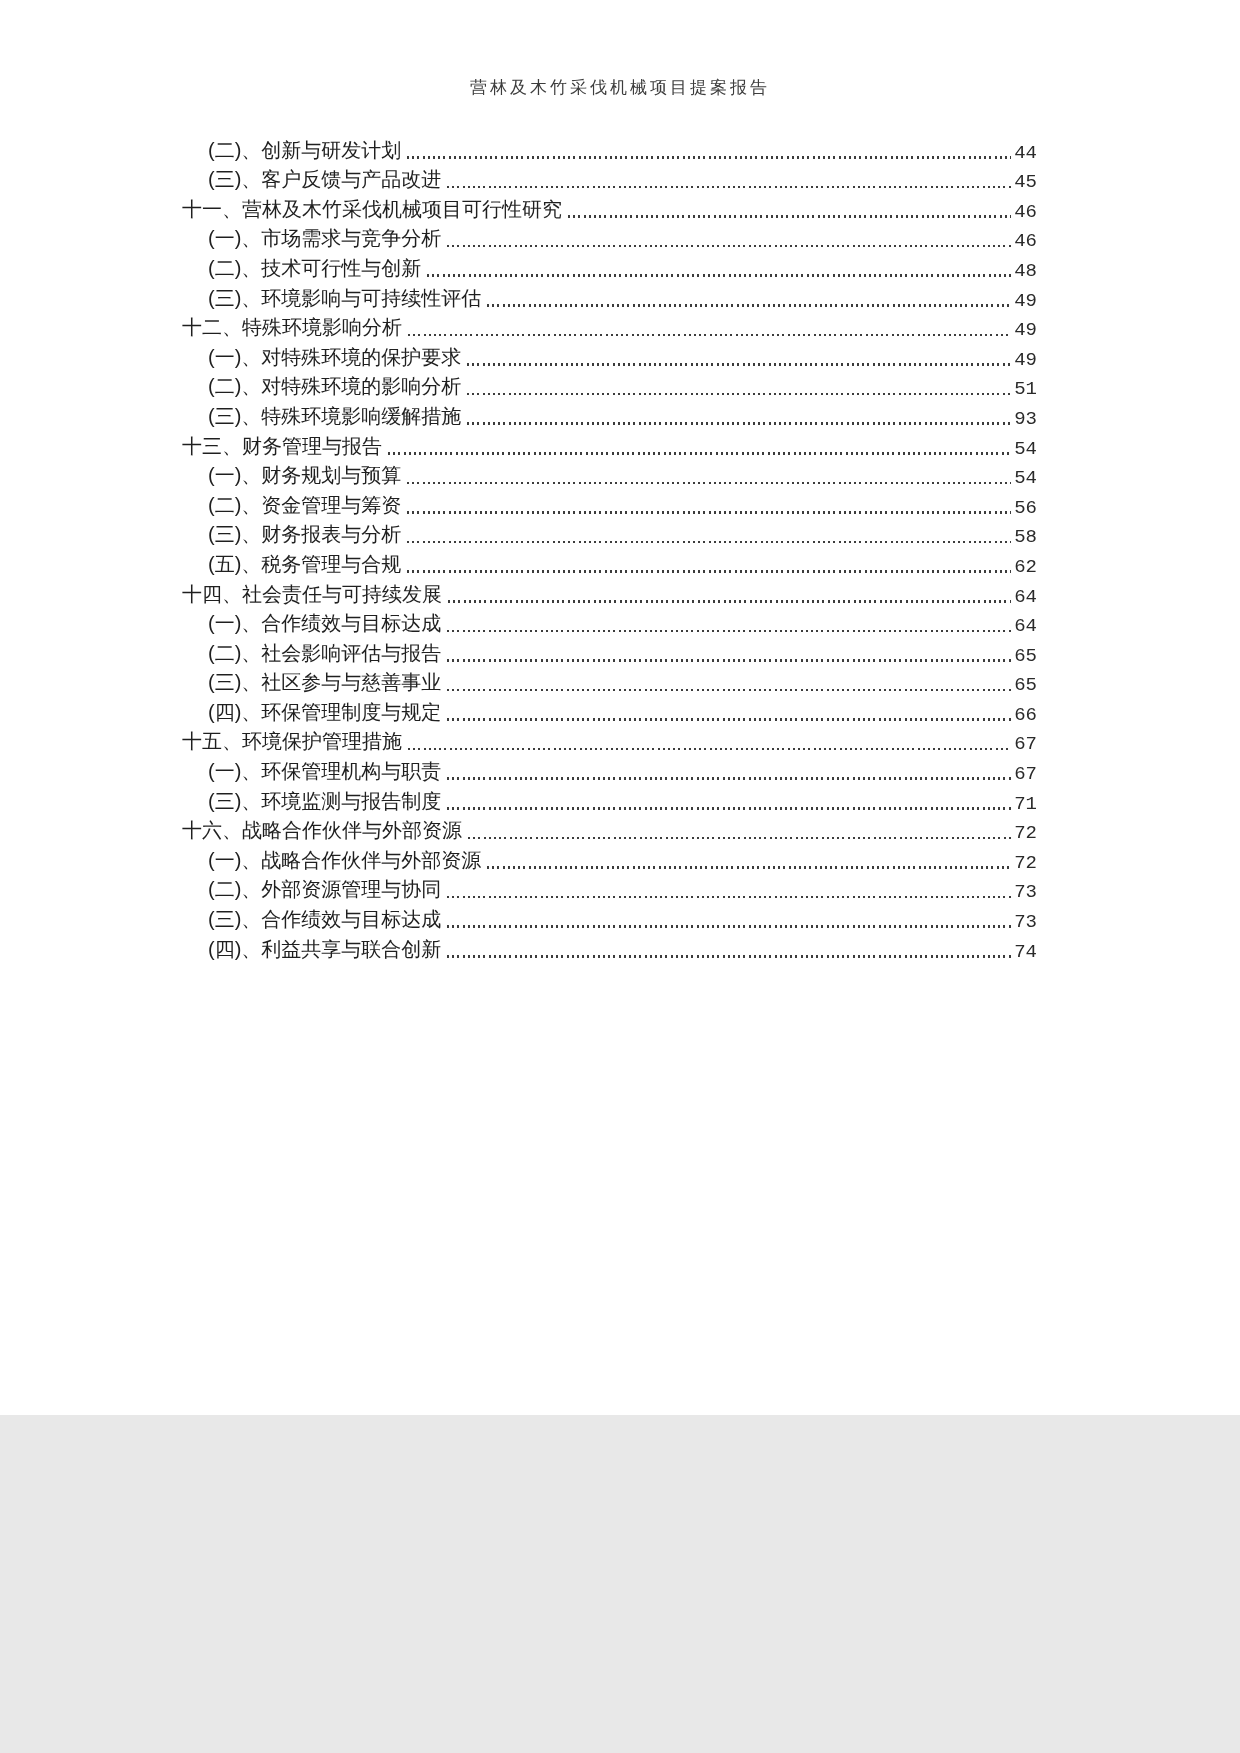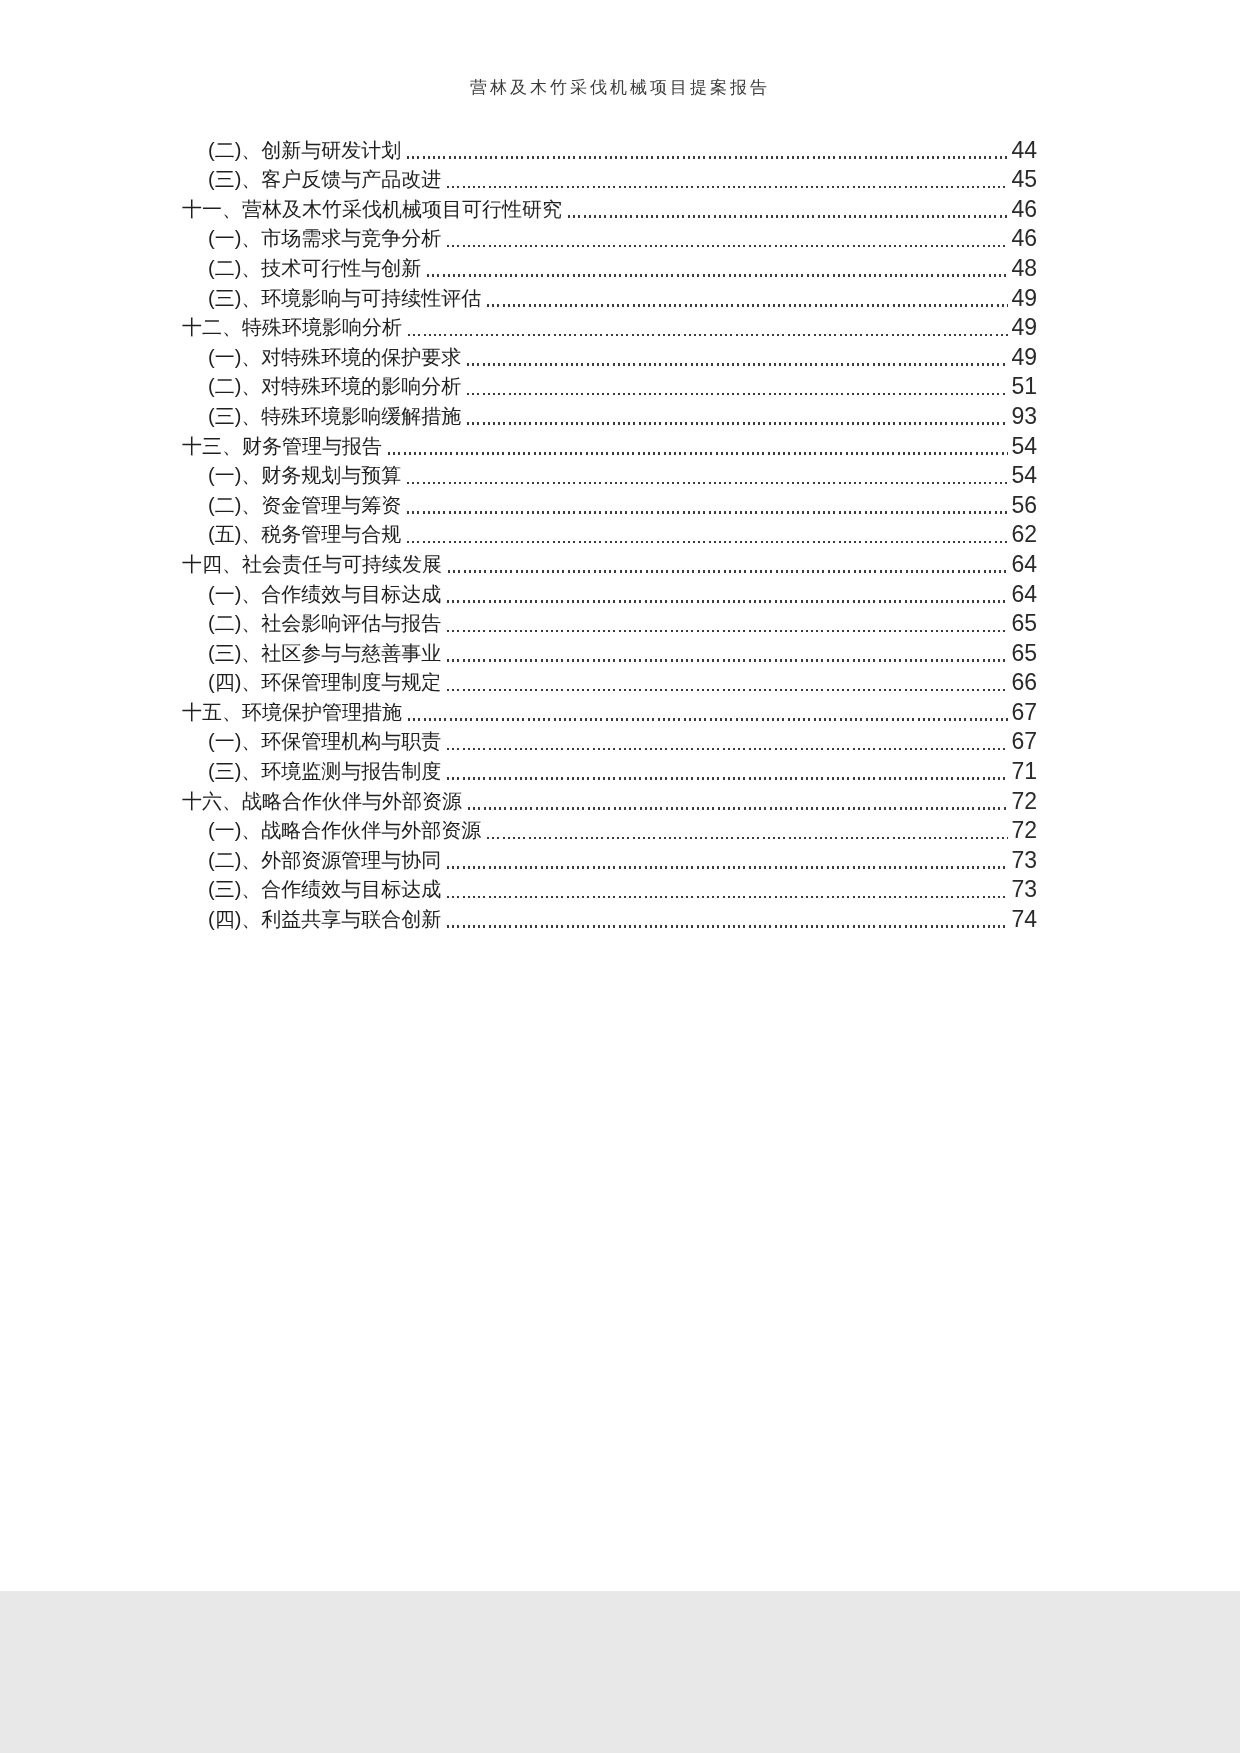--- a/index.html
+++ b/index.html
@@ -1,18 +1,18 @@
 <!DOCTYPE html>
 <html><head>
 <meta charset="utf-8">
 <style>
   html,body { margin:0; padding:0; background:#e8e8e8; }
   .page {
     position:relative;
-    width:1240px; height:1591px;
+    width:1240px; height:1415px;
     margin:0 auto;
     background:#ffffff;
     font-family:"Liberation Sans", sans-serif;
     overflow:hidden;
   }
   .doc-header {
     position:absolute; top:76px; left:0; right:0;
     text-align:center;
     font-family:"Liberation Serif", serif;
     font-size:17px;
@@ -34,23 +34,23 @@
   .toc-row.level-2 { padding-left:26px; }
   .toc-title { white-space:nowrap; }
   .toc-dots {
     flex:1;
     height:2.6px;
     margin:0 3px 5px 6px;
     background:repeating-linear-gradient(to right, #3c3c3c 0 2px, transparent 2px 5.2px);
   }
   .toc-page {
     white-space:nowrap;
-    font-size:23px;
+    font-size:19px;
     color:#2a2a2a;
-    font-family:Liberation Sans, sans-serif;
+    font-family:Liberation Mono, monospace;
   }
   .doc-footer {
     position:absolute; top:1624px; left:0; right:0;
     text-align:center;
     font-size:16px;
     color:#333333;
   }
 </style>
 </head>
 <body>
@@ -131,20 +131,25 @@
     <span class="toc-dots"></span>
     <span class="toc-page">54</span>
   </div>
 
   <div class="toc-row level-2">
     <span class="toc-title">(二)、资金管理与筹资</span>
     <span class="toc-dots"></span>
     <span class="toc-page">56</span>
   </div>
 
+  <div class="toc-row level-2">
+    <span class="toc-title">(三)、财务报表与分析</span>
+    <span class="toc-dots"></span>
+    <span class="toc-page">58</span>
+  </div>
 
 
   <div class="toc-row level-2">
     <span class="toc-title">(五)、税务管理与合规</span>
     <span class="toc-dots"></span>
     <span class="toc-page">62</span>
   </div>
 
   <div class="toc-row level-1">
     <span class="toc-title">十四、社会责任与可持续发展</span>

